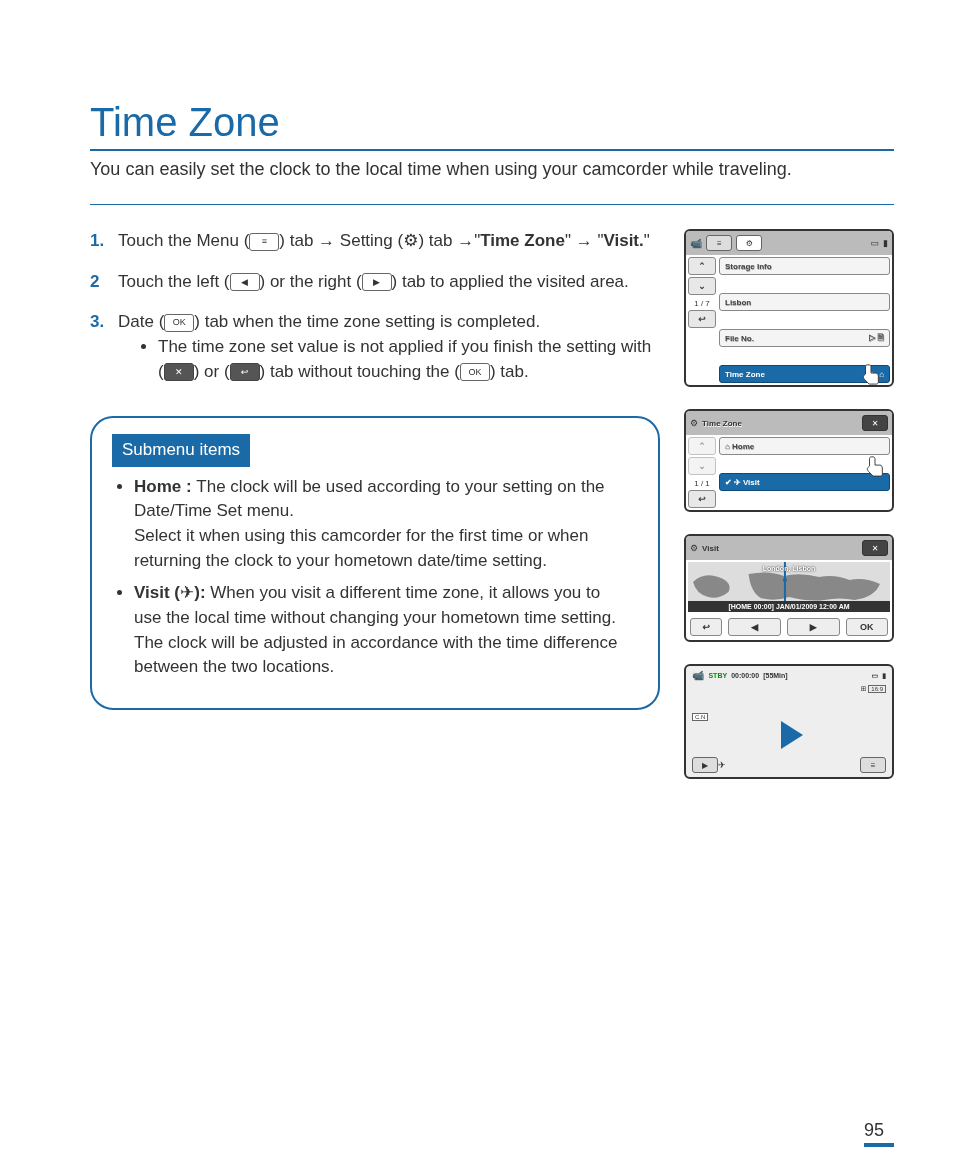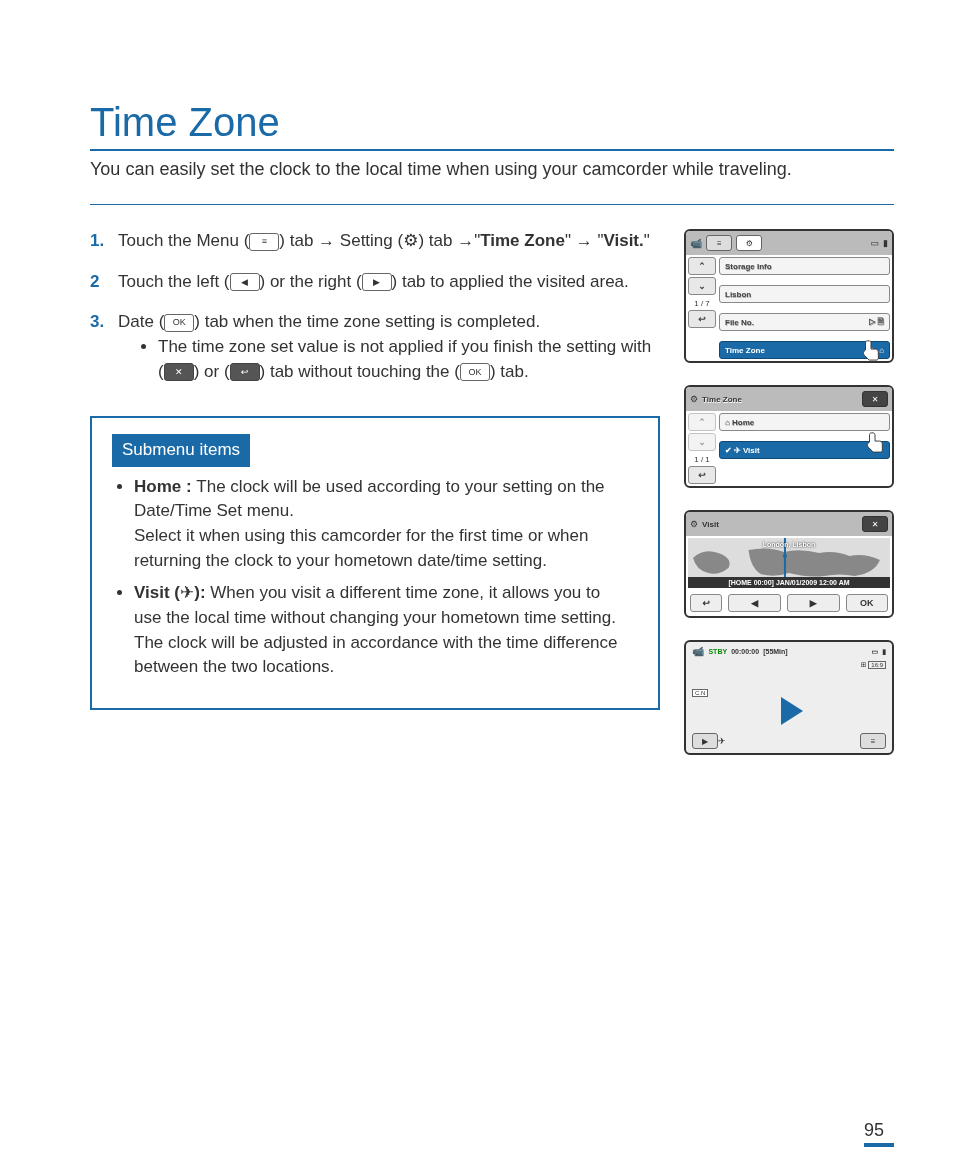--- a/index.html
+++ b/index.html
@@ -9,34 +9,34 @@
 .hr2{border:0;border-top:1px solid #1b6aa8;margin:8px 0 24px 0}
 .main-row{display:flex;gap:24px;align-items:flex-start}
 .steps{flex:1;font-size:17px;line-height:1.45}
 ol.steps-list{list-style:none;padding:0;margin:0}
 ol.steps-list>li{margin-bottom:16px;padding-left:28px;position:relative}
 .num{position:absolute;left:0;top:0;color:#1b6aa8;font-weight:700}
 .sub{list-style:disc;padding-left:40px;}
 .icon-box{display:inline-flex;align-items:center;justify-content:center;border:1px solid #666;border-radius:3px;height:16px;min-width:22px;vertical-align:middle;font-size:9px;background:#fff;padding:0 3px}
 .icon-box.dark{background:#555;border-color:#444;color:#fff}
 .arrow{font-weight:700}
-.submenu-box{border:2px solid #1b6aa8;border-radius:0;padding:16px 28px 20px 20px;margin-top:32px}
+.submenu-box{border:2px solid #1b6aa8;border-radius:23px;padding:16px 28px 20px 20px;margin-top:32px}
 .submenu-label{display:inline-block;background:#1b6aa8;color:#fff;padding:4px 10px;font-size:17px;margin-bottom:8px}
 .submenu-box ul{list-style:disc;padding-left:22px;margin:0}
 .submenu-box li{margin-bottom:8px;font-size:17px;line-height:1.45}
 .screens{width:210px;display:flex;flex-direction:column;gap:22px}
 .screen{border:2px solid #333;border-radius:6px;background:#fff;font-size:9px;position:relative;overflow:hidden}
 .screen.light{background:#eee}
 .header-row{display:flex;align-items:center;height:20px;background:#bbb;padding:2px 4px;gap:4px}
 .pill{border:1px solid #666;border-radius:3px;padding:1px 4px;background:#ddd;font-size:8px;display:inline-flex;align-items:center;justify-content:center;min-width:16px;height:12px}
 .pill.active{background:#fff}
 .pill.dark{background:#444;color:#fff;border-color:#333}
 .srow{display:flex;padding:2px;gap:3px;align-items:stretch}
 .scol-l{width:28px;display:flex;flex-direction:column;gap:2px}
-.scol-r{flex:1;display:flex;flex-direction:column;gap:10px}
+.scol-r{flex:1;display:flex;flex-direction:column;gap:18px}
 .btn-sq{border:1px solid #888;border-radius:3px;background:#e8e8e8;display:flex;align-items:center;justify-content:center;height:16px;font-size:9px;font-weight:700;color:#444}
 .row-item{border:1px solid #888;border-radius:3px;background:#f4f4f4;display:flex;align-items:center;padding:1px 5px;height:14px;font-weight:700;color:#444;font-size:8px;justify-content:space-between;text-shadow:0.5px 0.5px 0 #aaa}
 .row-item.sel{background:#1b6aa8;color:#fff;border-color:#0d4a78;text-shadow:none}
 .pagecount{font-size:8px;font-weight:400;text-align:center;margin-top:2px}
 .finger{position:absolute;width:22px;height:22px;pointer-events:none}
 .finger svg{width:100%;height:100%}
 .map-area{height:50px;background:#ddd;position:relative;margin:2px}
 .map-silhouette{position:absolute;inset:0}
 .map-silhouette svg{width:100%;height:100%}
 .map-bar{position:absolute;bottom:0;left:0;right:0;background:#333;color:#fff;font-size:7px;text-align:center;padding:2px 0;font-weight:700}

